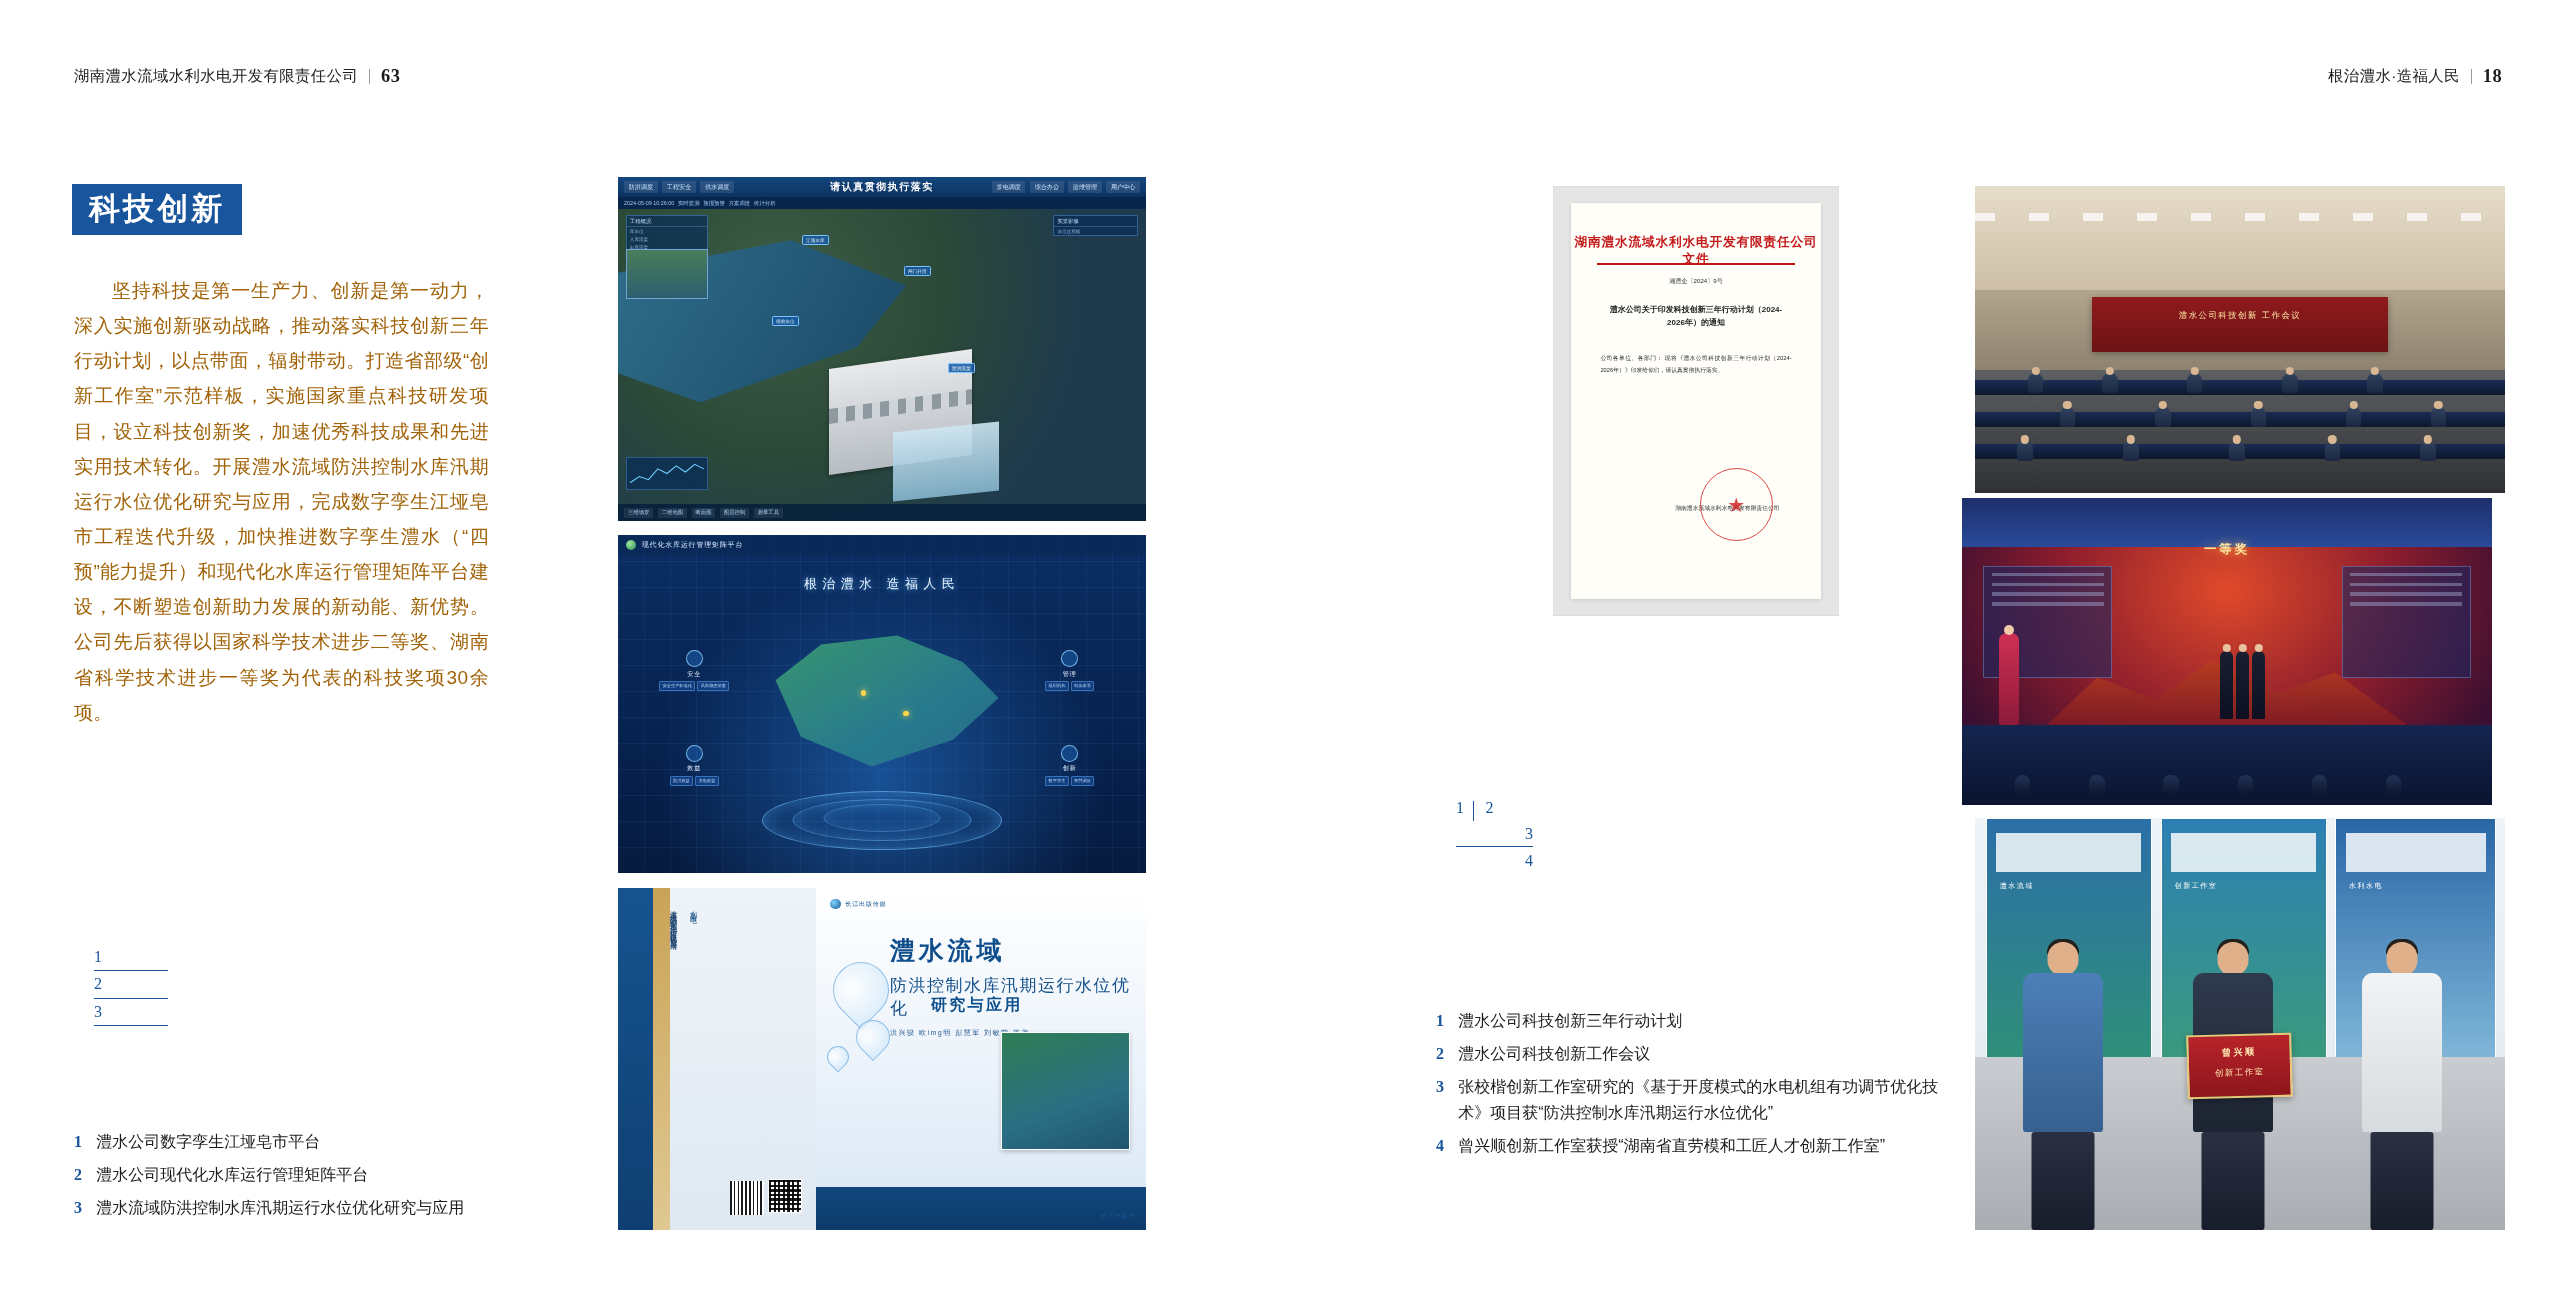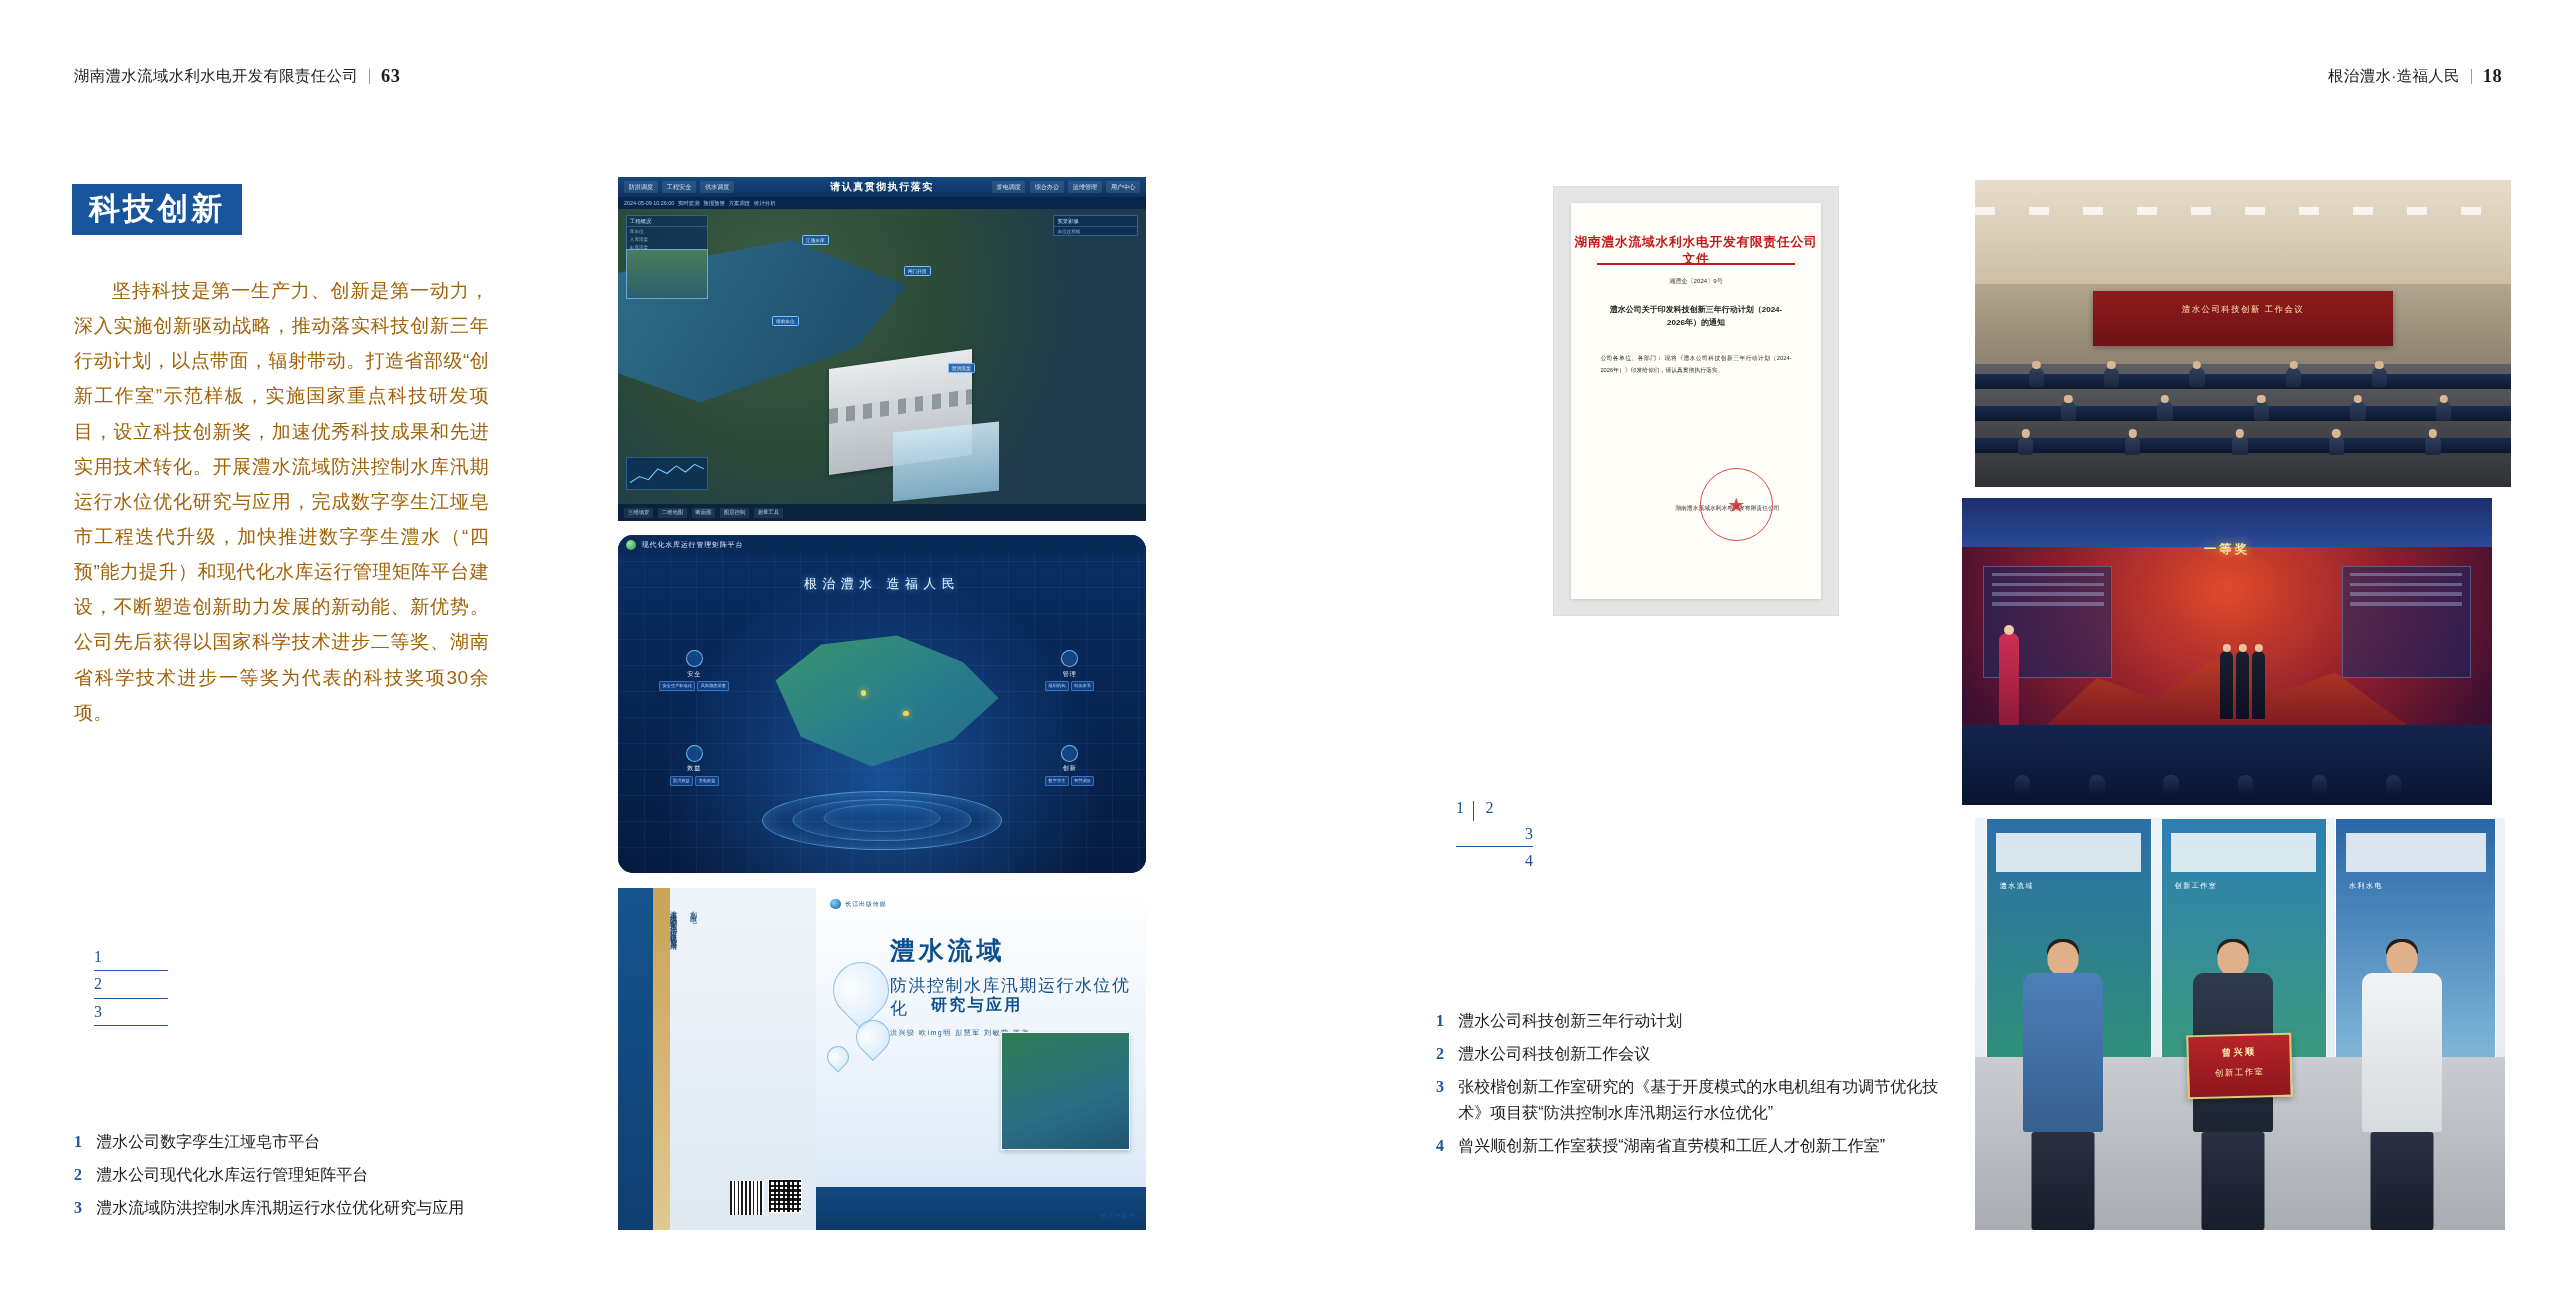--- a/index.html
+++ b/index.html
@@ -240,21 +240,21 @@
     padding:1.5px 3.1px; border-radius:1.5px; white-space:nowrap;
   }
   #fig-twin .btm {
     position:absolute; left:0; right:0; bottom:0; height:17px;
     background: rgba(6,30,60,.85); display:flex; align-items:center; gap:4.6px;
     padding:0 6.1px; box-sizing:border-box;
   }
   #fig-twin .btm .b { font-size:5.4px; color:#a9cdf2; background: rgba(255,255,255,.08); padding:1.5px 3.8px; }
 
   
-  #fig-matrix { left: 618px; top: 535px; width: 528px; height: 338px; background:#0a2c5e;border-radius:15px; }
+  #fig-matrix { left: 618px; top: 535px; width: 528px; height: 338px; background:#0a2c5e; }
   #fig-matrix .bg {
     position:absolute; inset:0;
     background:
       radial-gradient(ellipse at 50% 72%, rgba(40,120,210,.55) 0%, rgba(10,40,85,0) 60%),
       linear-gradient(#0b2e63, #06204b 70%, #061b3f);
   }
   #fig-matrix .grid {
     position:absolute; inset:0;
     background-image:
       linear-gradient(rgba(100,170,255,.08) 0.8px, transparent 0.8px),
@@ -825,21 +825,21 @@
       <div class="cap">
         <span class="n">3</span>
         <span class="t">张校楷创新工作室研究的《基于开度模式的水电机组有功调节优化技术》项目获“防洪控制水库汛期运行水位优化”</span>
       </div>
       <div class="cap">
         <span class="n">4</span>
         <span class="t">曾兴顺创新工作室获授“湖南省直劳模和工匠人才创新工作室”</span>
       </div>
     </div>
 
-    <div class="img" id="fig-meeting" style="left:687px; top:180px;padding-left:6px;">
+    <div class="img" id="fig-meeting" style="left:687px; top:186px;">
       <div class="ceil"></div>
       <div class="wall"></div>
       <div class="stage">
         <div class="st">澧水公司科技创新
 工作会议</div>
       </div>
       <div class="floor">
         <div class="row" style="top:8%;"></div>
         <div class="row" style="top:34%;"></div>
         <div class="row" style="top:60%;"></div>

